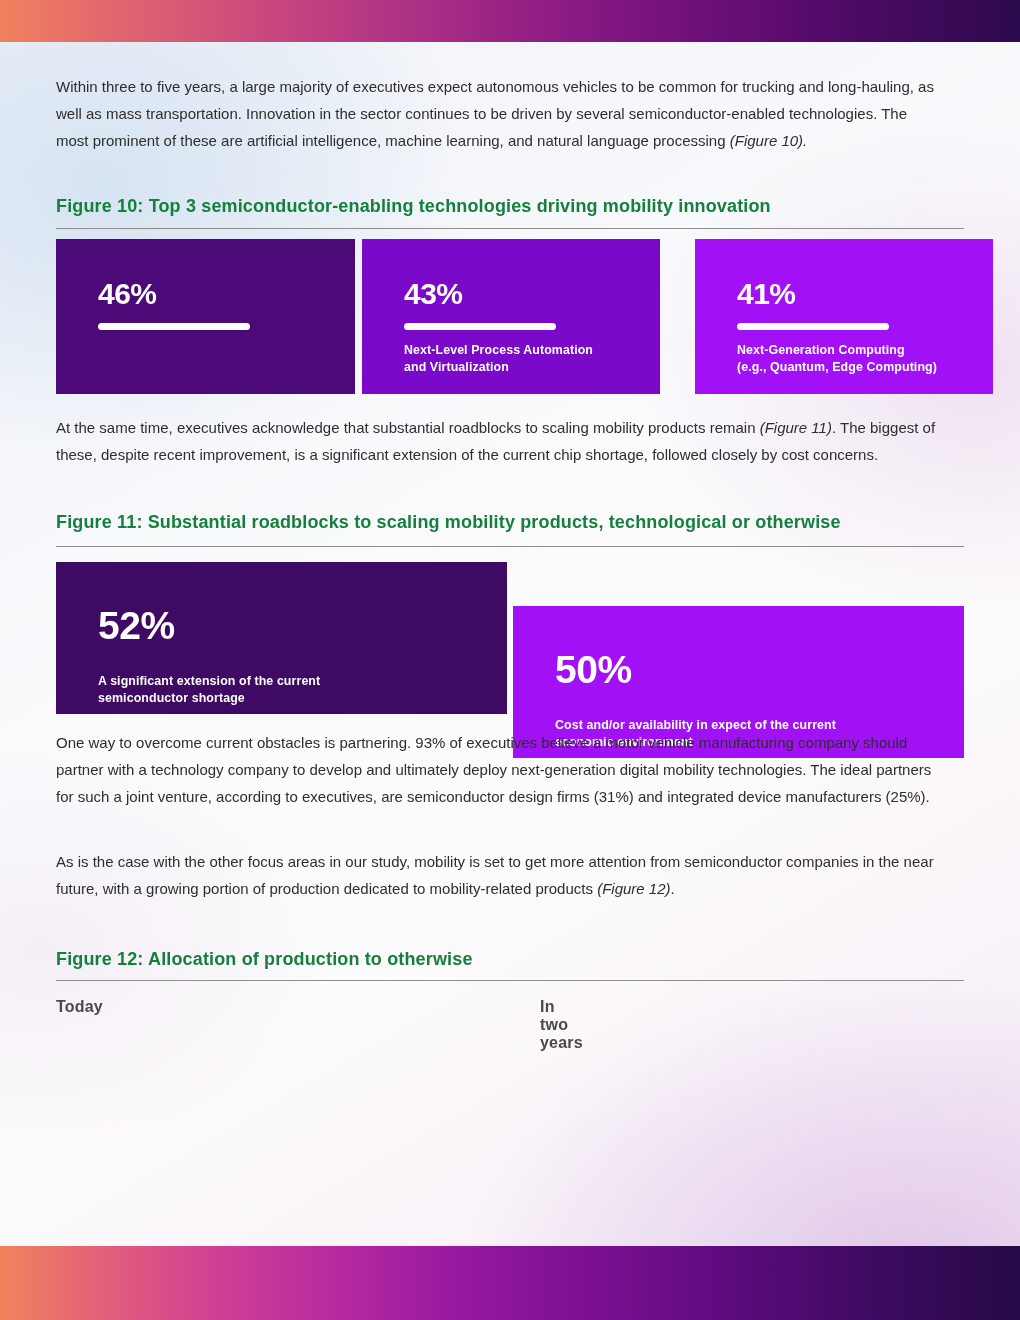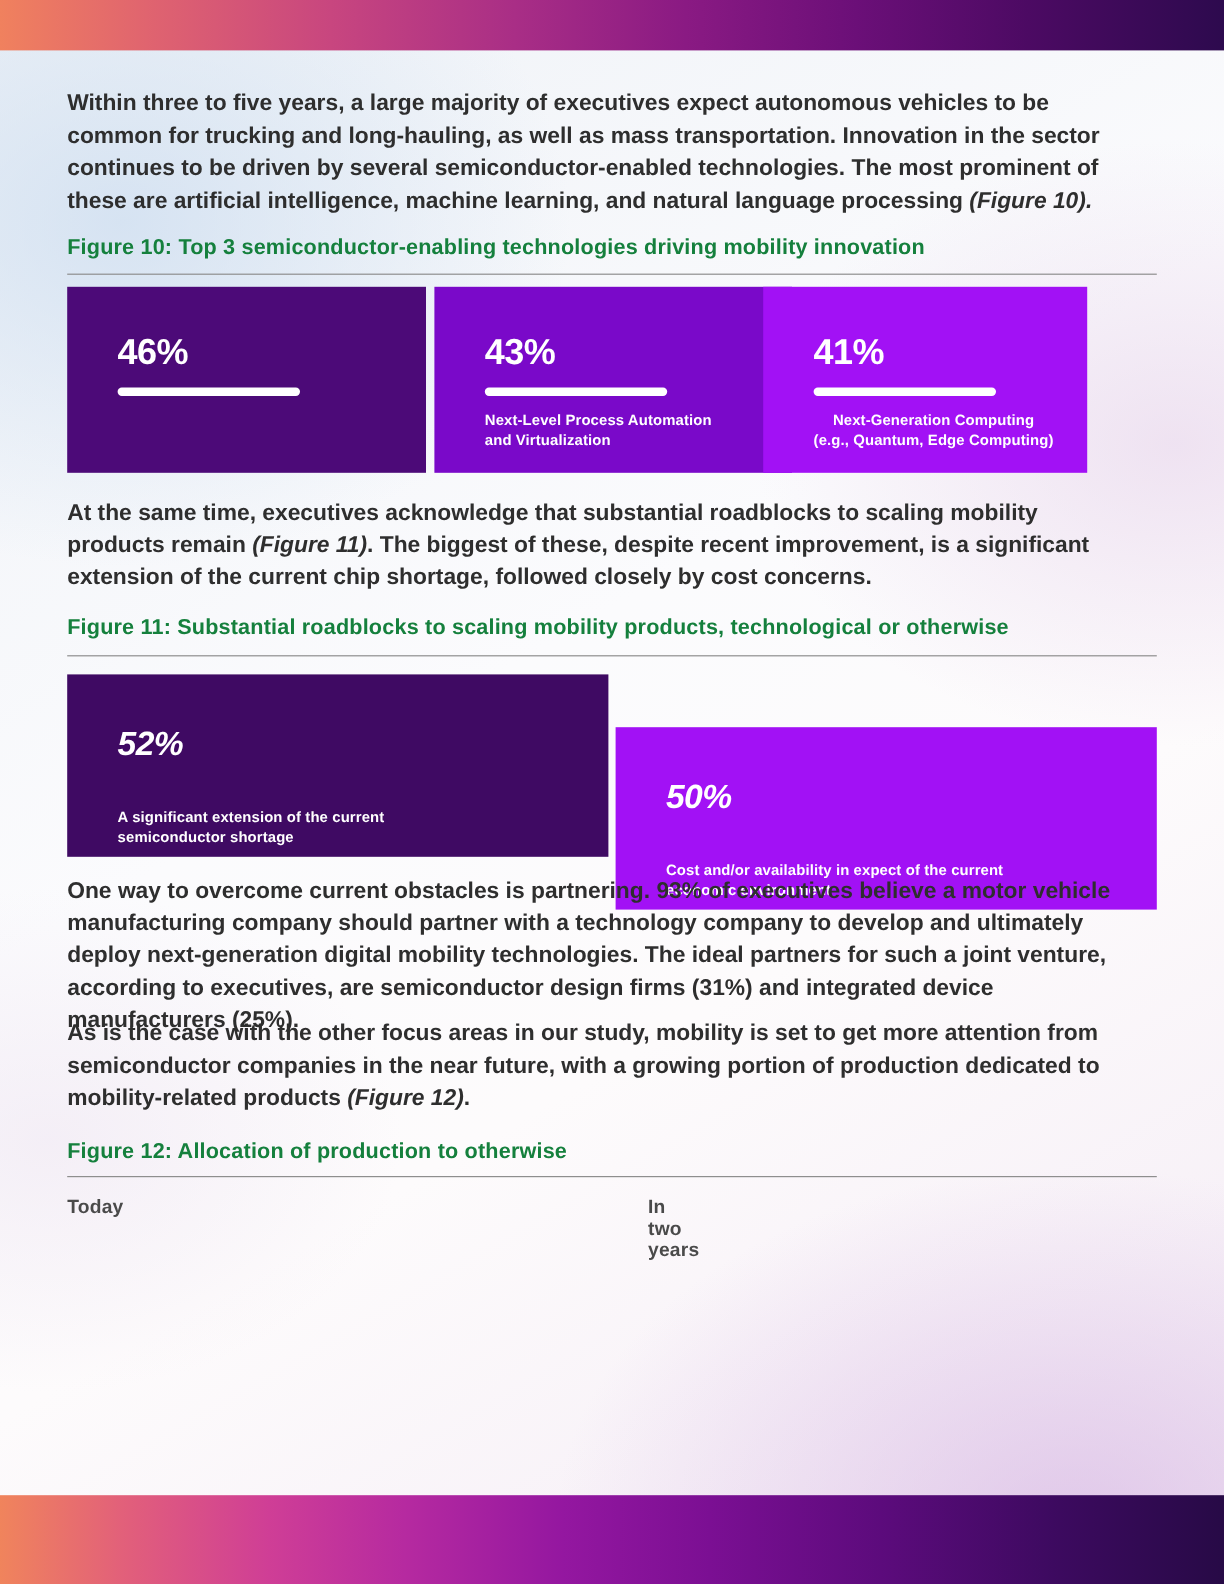--- a/index.html
+++ b/index.html
@@ -80,24 +80,24 @@
     font-size: 15px;
     font-weight: bold;
     color: #ffffff;
   }
 
   
   .para {
     position: absolute;
     left: 56px;
     width: 884px;
-    font-size: 19px;
+    font-size: 15px;
     line-height: 27px;
     color: #2e2e2e;
-    font-weight: 700;
+    font-weight: 400;
   }
   .para em { font-style: italic; }
 
   
   .fig-caption {
     position: absolute;
     left: 56px;
     width: 908px;
     font-size: 18px;
     font-weight: bold;
@@ -142,21 +142,21 @@
   }
 
   
   .f10 { top: 239px; height: 155px; }
   .f10 .stat-pct { top: 38px; font-size: 30px; }
   .f10 .stat-bar { top: 84px; width: 152px; }
   .f10 .stat-label { top: 103px; }
 
   
   .f11 { top: 562px; height: 152px; }
-  .f11 .stat-pct { top: 42px; font-size: 28px; font-style: italic; }
+  .f11 .stat-pct { top: 42px; font-size: 39px; }
   .f11 .stat-label { top: 111px; }
 
   
   .chart-panel { position: absolute; top: 998px; }
   .panel-title {
     position: absolute;
     top: 0;
     font-size: 16px;
     font-weight: bold;
     color: #4a4a4a;
@@ -184,21 +184,21 @@
 
 <div class="stat-card f10" style="left: 362px; width: 298px; background: rgb(122, 9, 201);">
   <div class="stat-pct">43%</div>
   <div class="stat-bar"></div>
   <div class="stat-label">
     <span>Next-Level Process Automation</span><br>
     <span>and Virtualization</span>
   </div>
 </div>
 
-<div class="stat-card f10" style="left: 636px; width: 270px; background: rgb(162, 17, 245); text-align: center;">
+<div class="stat-card f10" style="left: 695px; width: 298px; background: rgb(162, 17, 245);">
   <div class="stat-pct">41%</div>
   <div class="stat-bar"></div>
   <div class="stat-label">
     <span>Next-Generation Computing</span><br>
     <span>(e.g., Quantum, Edge Computing)</span>
   </div>
 </div>
 
 <div class="para" style="top:414px;">
   <span>At the same time, executives acknowledge that substantial roadblocks to scaling mobility products remain </span><em>(Figure 11)</em><span>. The biggest of these, despite recent improvement, is a significant extension of the current chip shortage, followed closely by cost concerns.</span>

